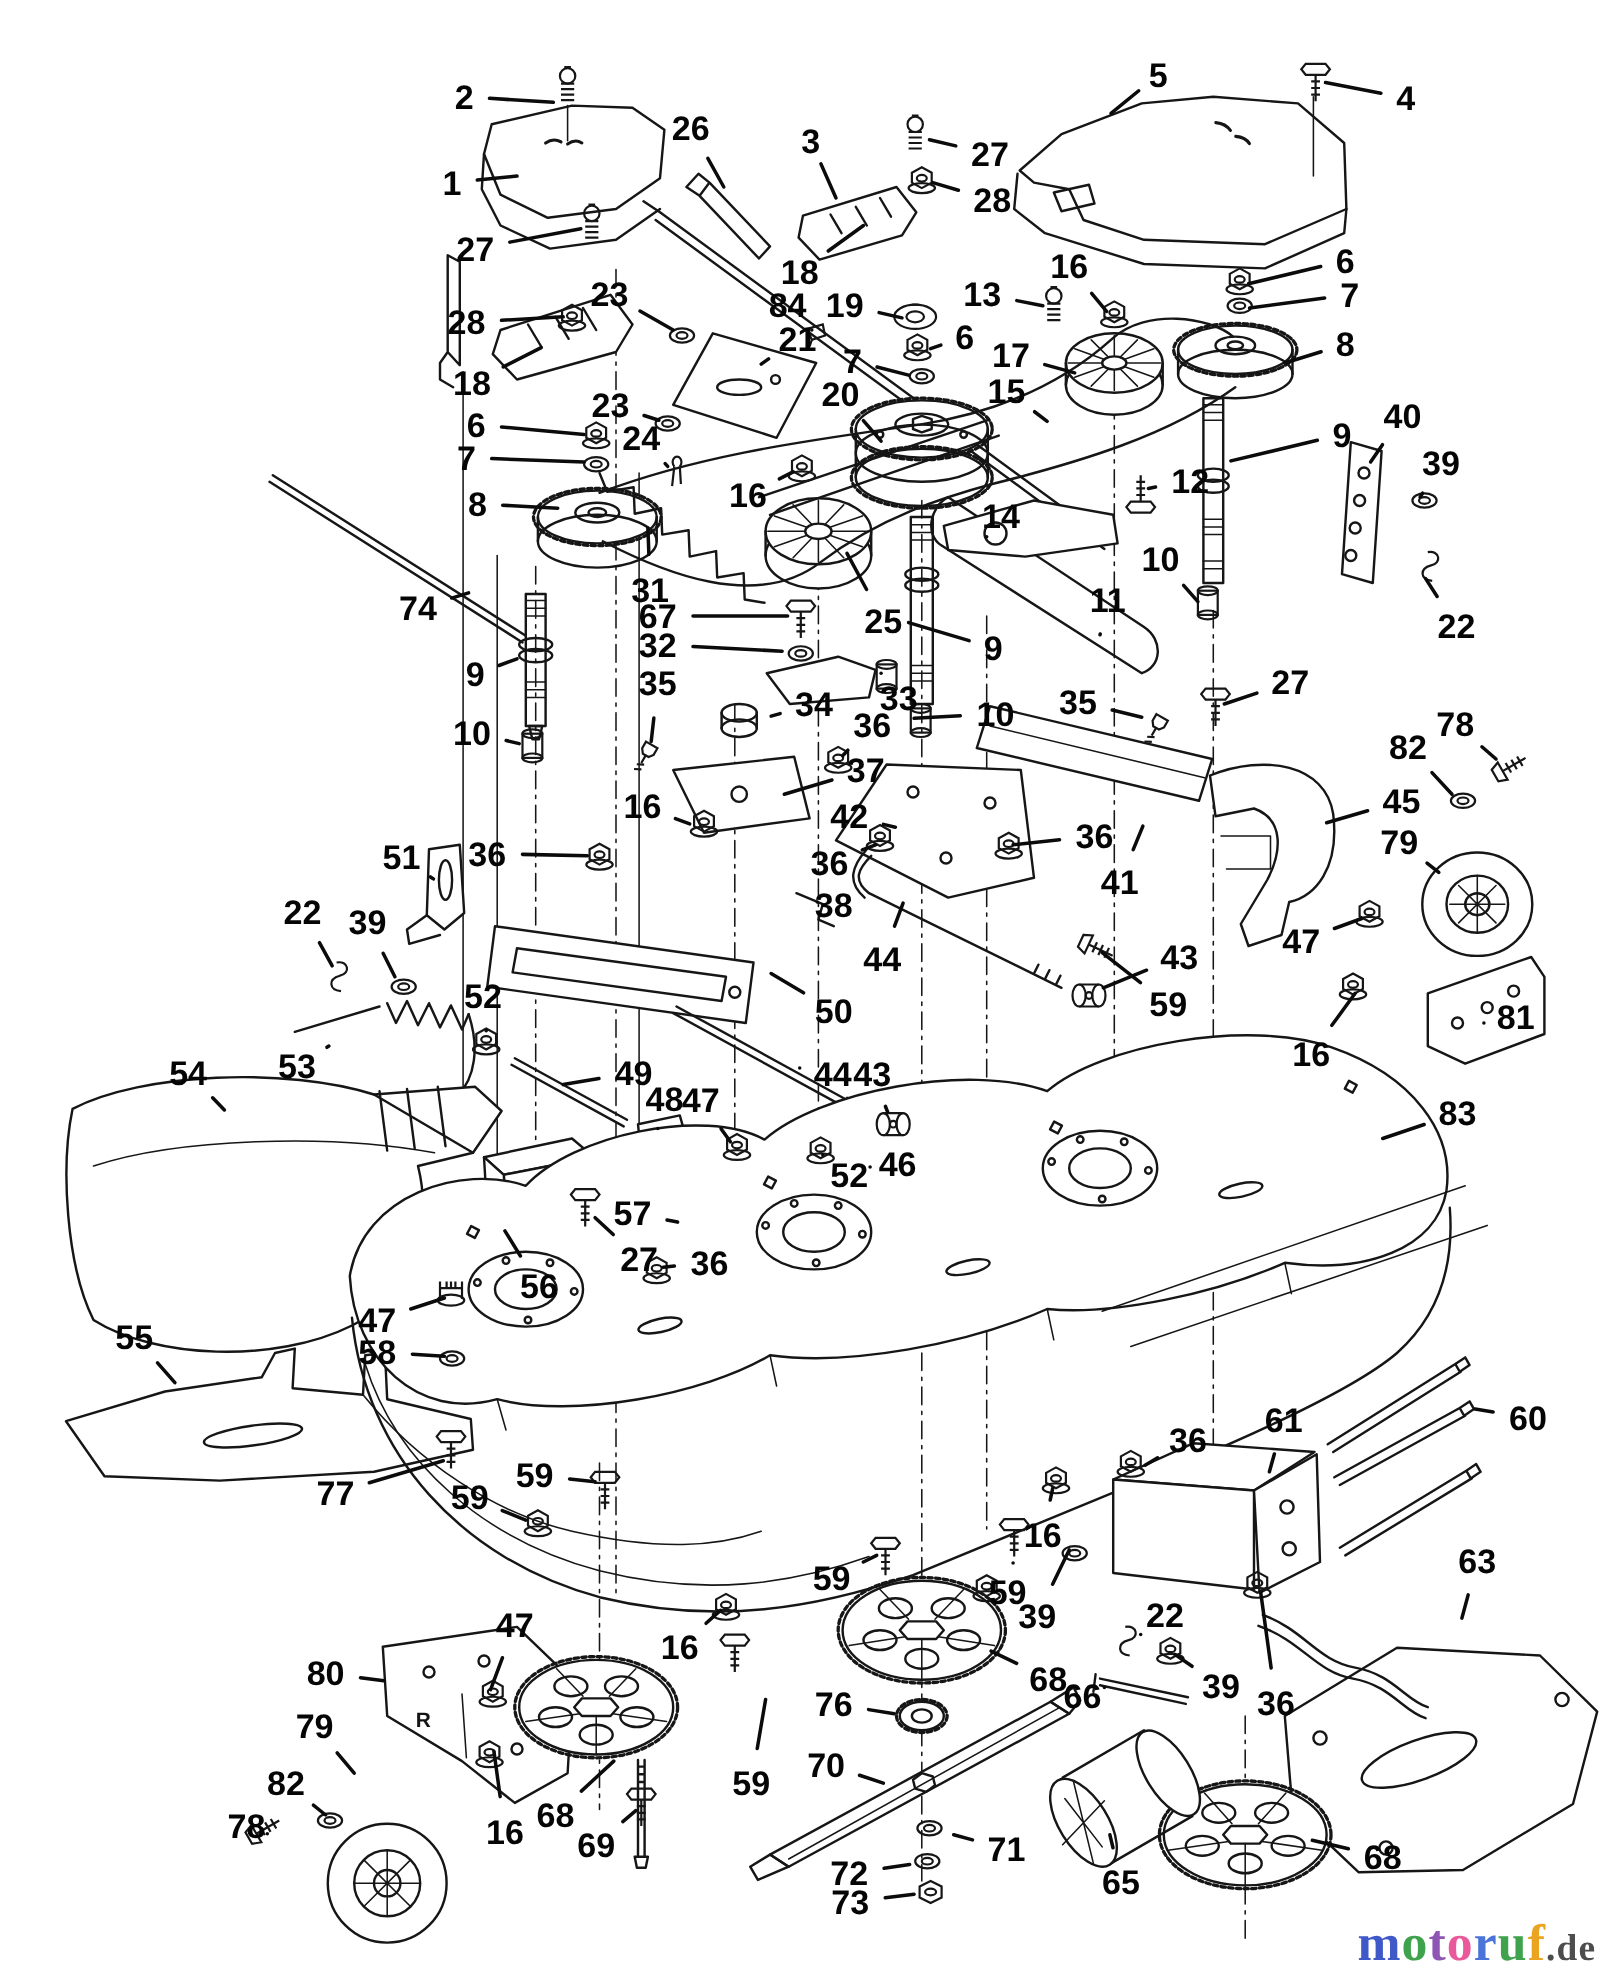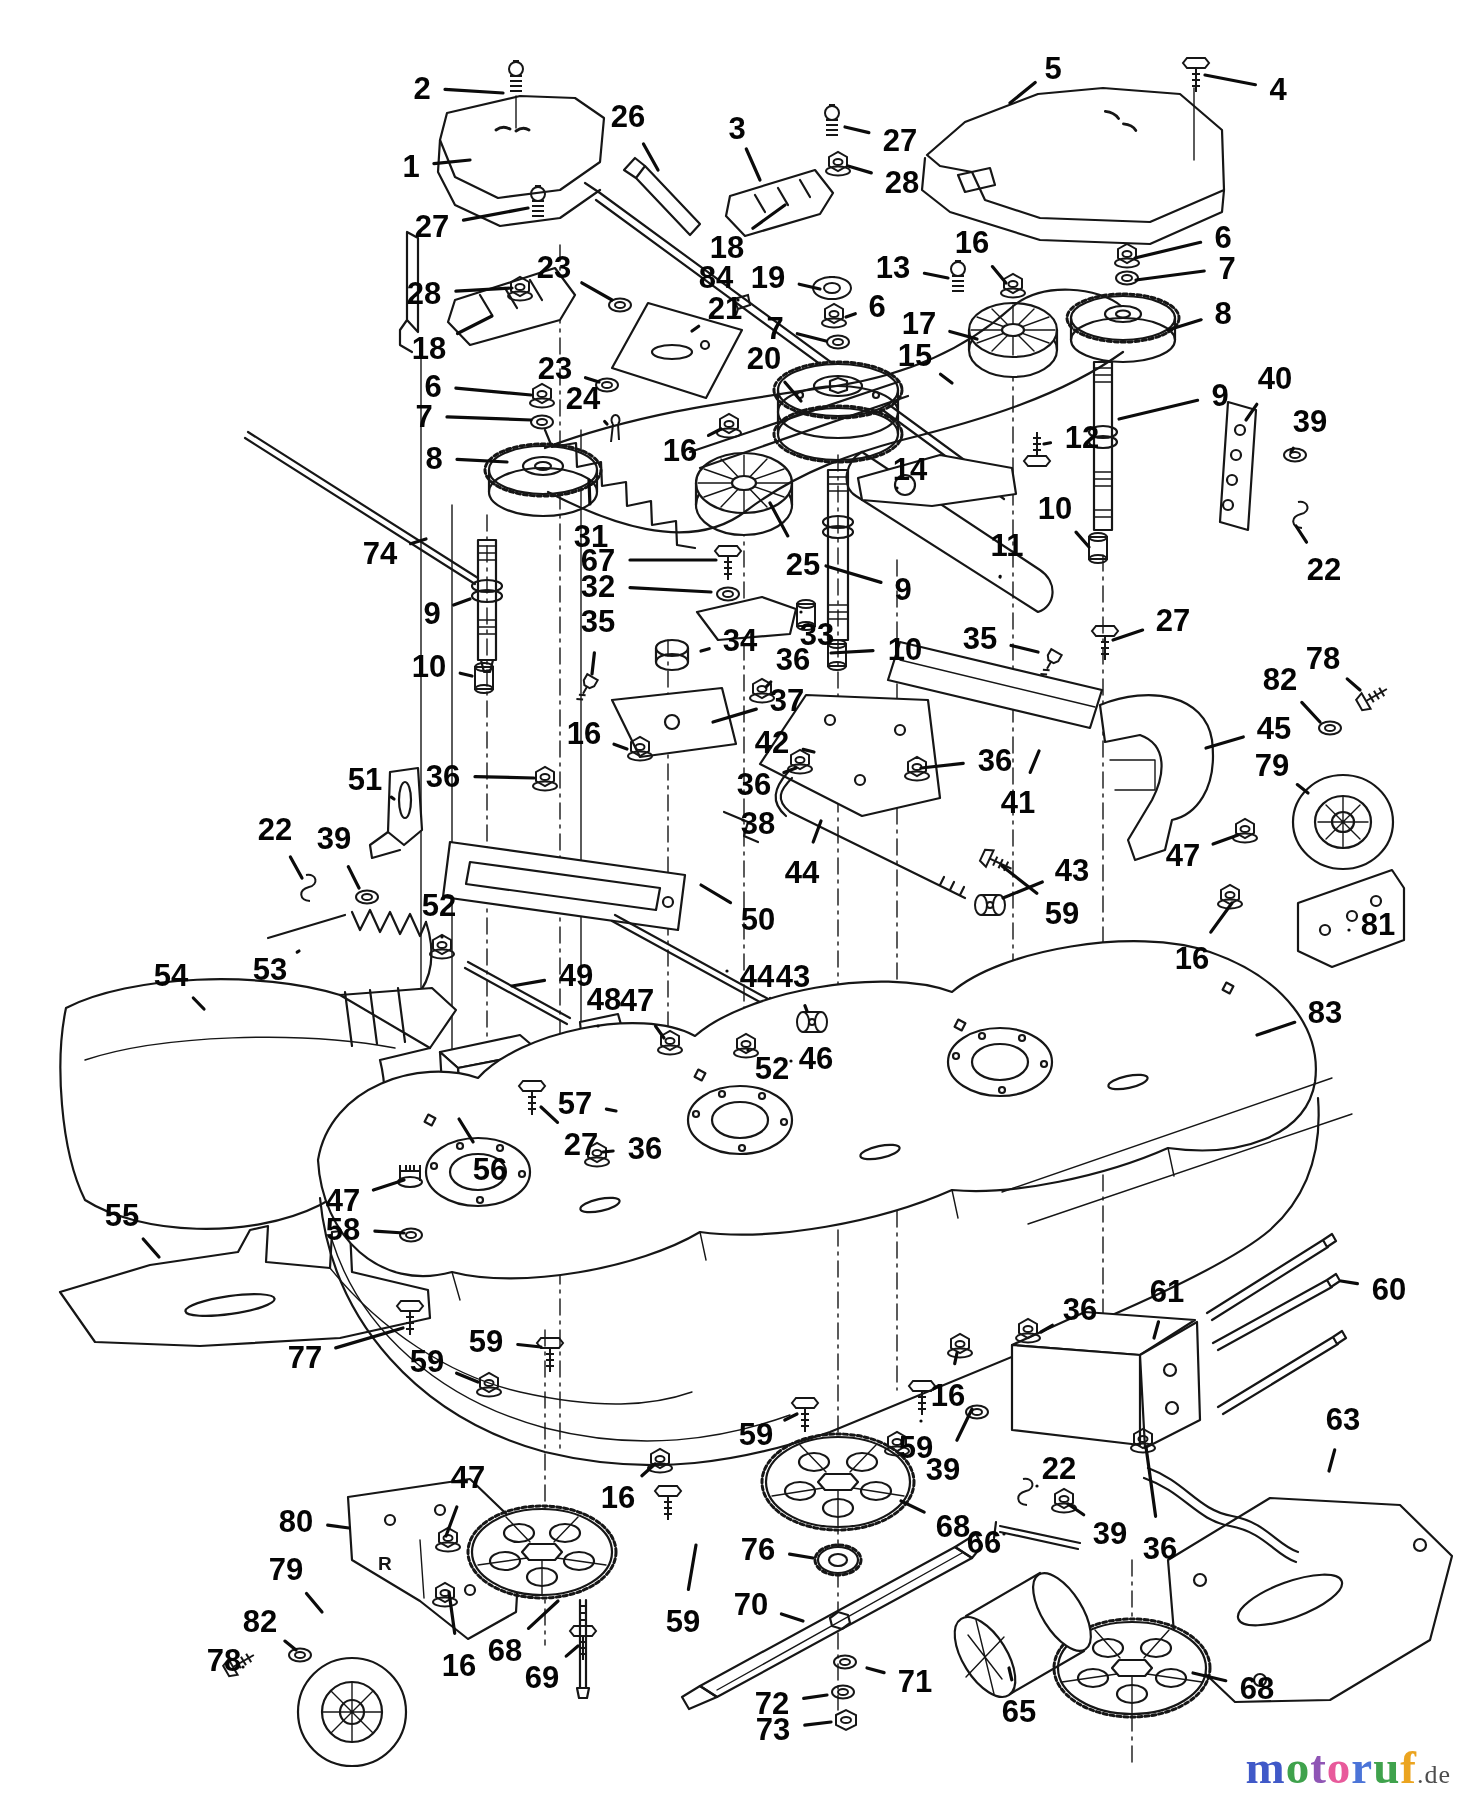--- a/index.html
+++ b/index.html
@@ -12,21 +12,21 @@
   .art .teeth{stroke-dasharray:4,3;stroke-width:3;}
   .art .cl{stroke-dasharray:16,6,3,6;stroke-width:1.4;}
   .art .thin{stroke-width:1.4;}
   .art .sq{stroke-width:2.8;}
   #leaders line{stroke:#0b0b0b;stroke-width:3.2;stroke-linecap:round;}
   #labels text{font-family:"Liberation Sans",sans-serif;font-size:31px;font-weight:700;
       fill:#050505;text-anchor:middle;}
   #glyphs use{stroke:#161616;stroke-width:2;fill:none;}
   .wm{position:absolute;right:14px;bottom:6px;font-family:"Liberation Serif",serif;
       font-size:47px;font-weight:700;letter-spacing:1px;white-space:nowrap;}
-  .wm .sfx{font-size:26px;font-weight:400;}
+  .wm .sfx{font-size:34px;font-weight:700;}
   .marking{font-family:"Liberation Sans",sans-serif;font-size:19px;font-weight:700;fill:#141414;}
 </style>
 </head>
 <body>
 
 <div class="stage">
 <svg id="diagram" width="1465" height="1800" viewBox="0 0 1465 1800">
   <defs>
     <g id="s-fn">
           <polygon points="-9,-8 0,-13 9,-8 9,1 0,6 -9,1"></polygon>

